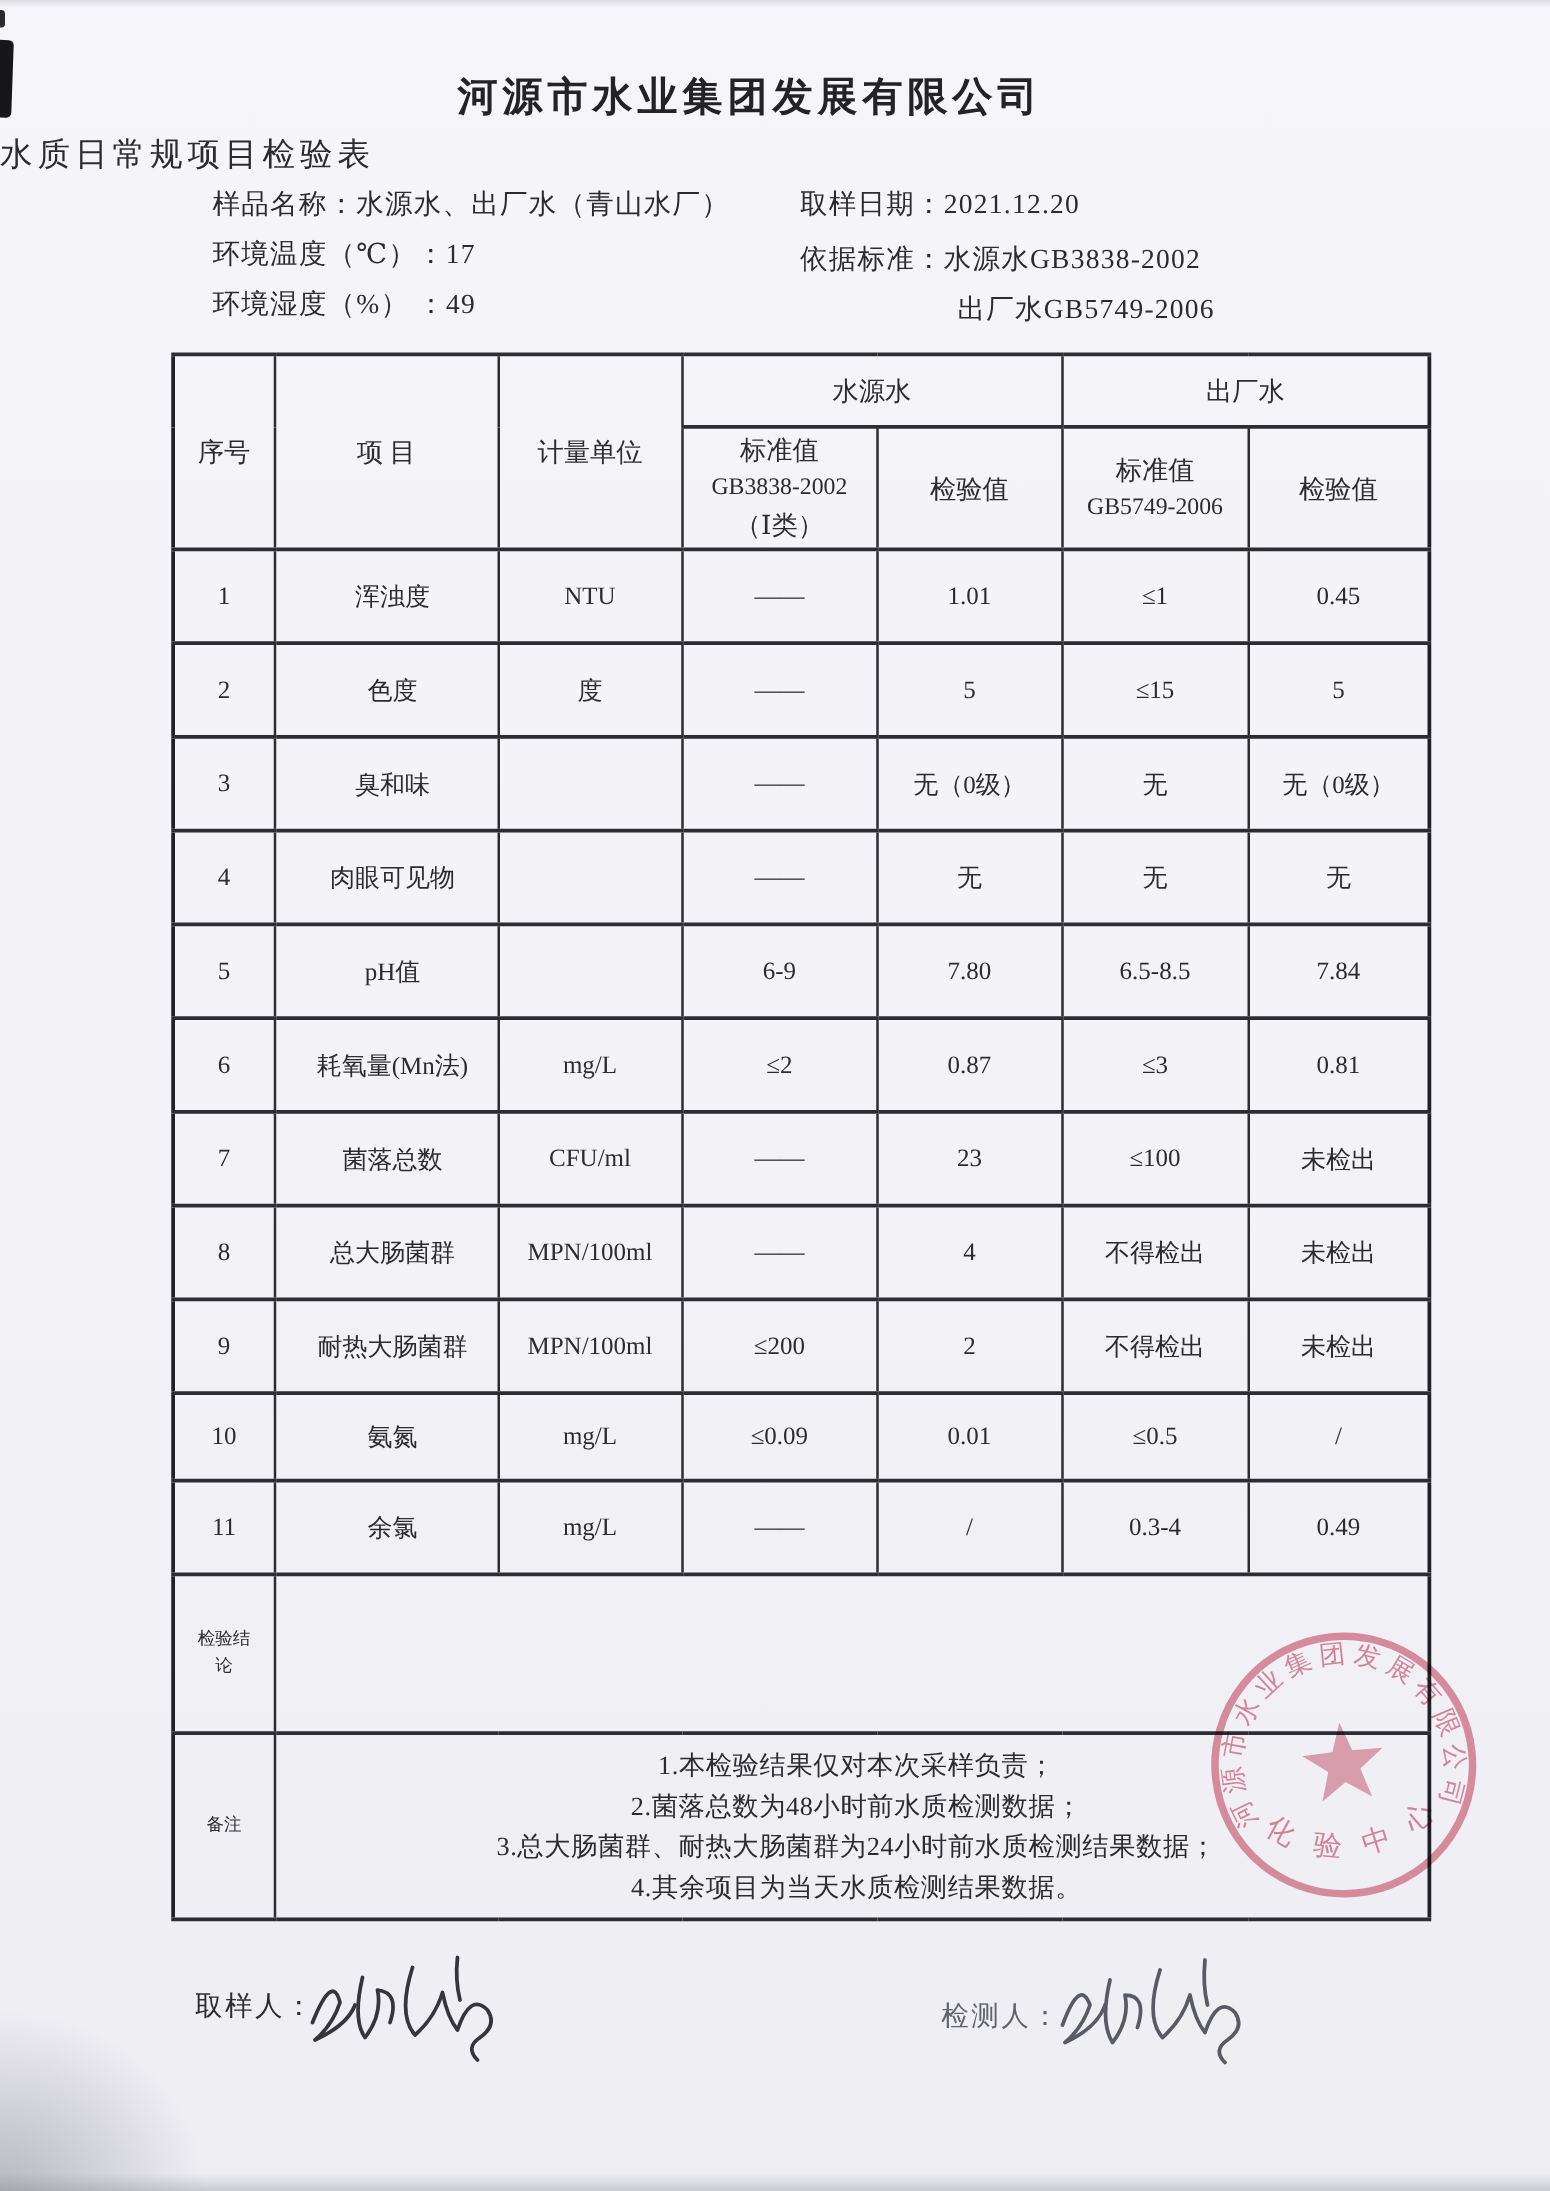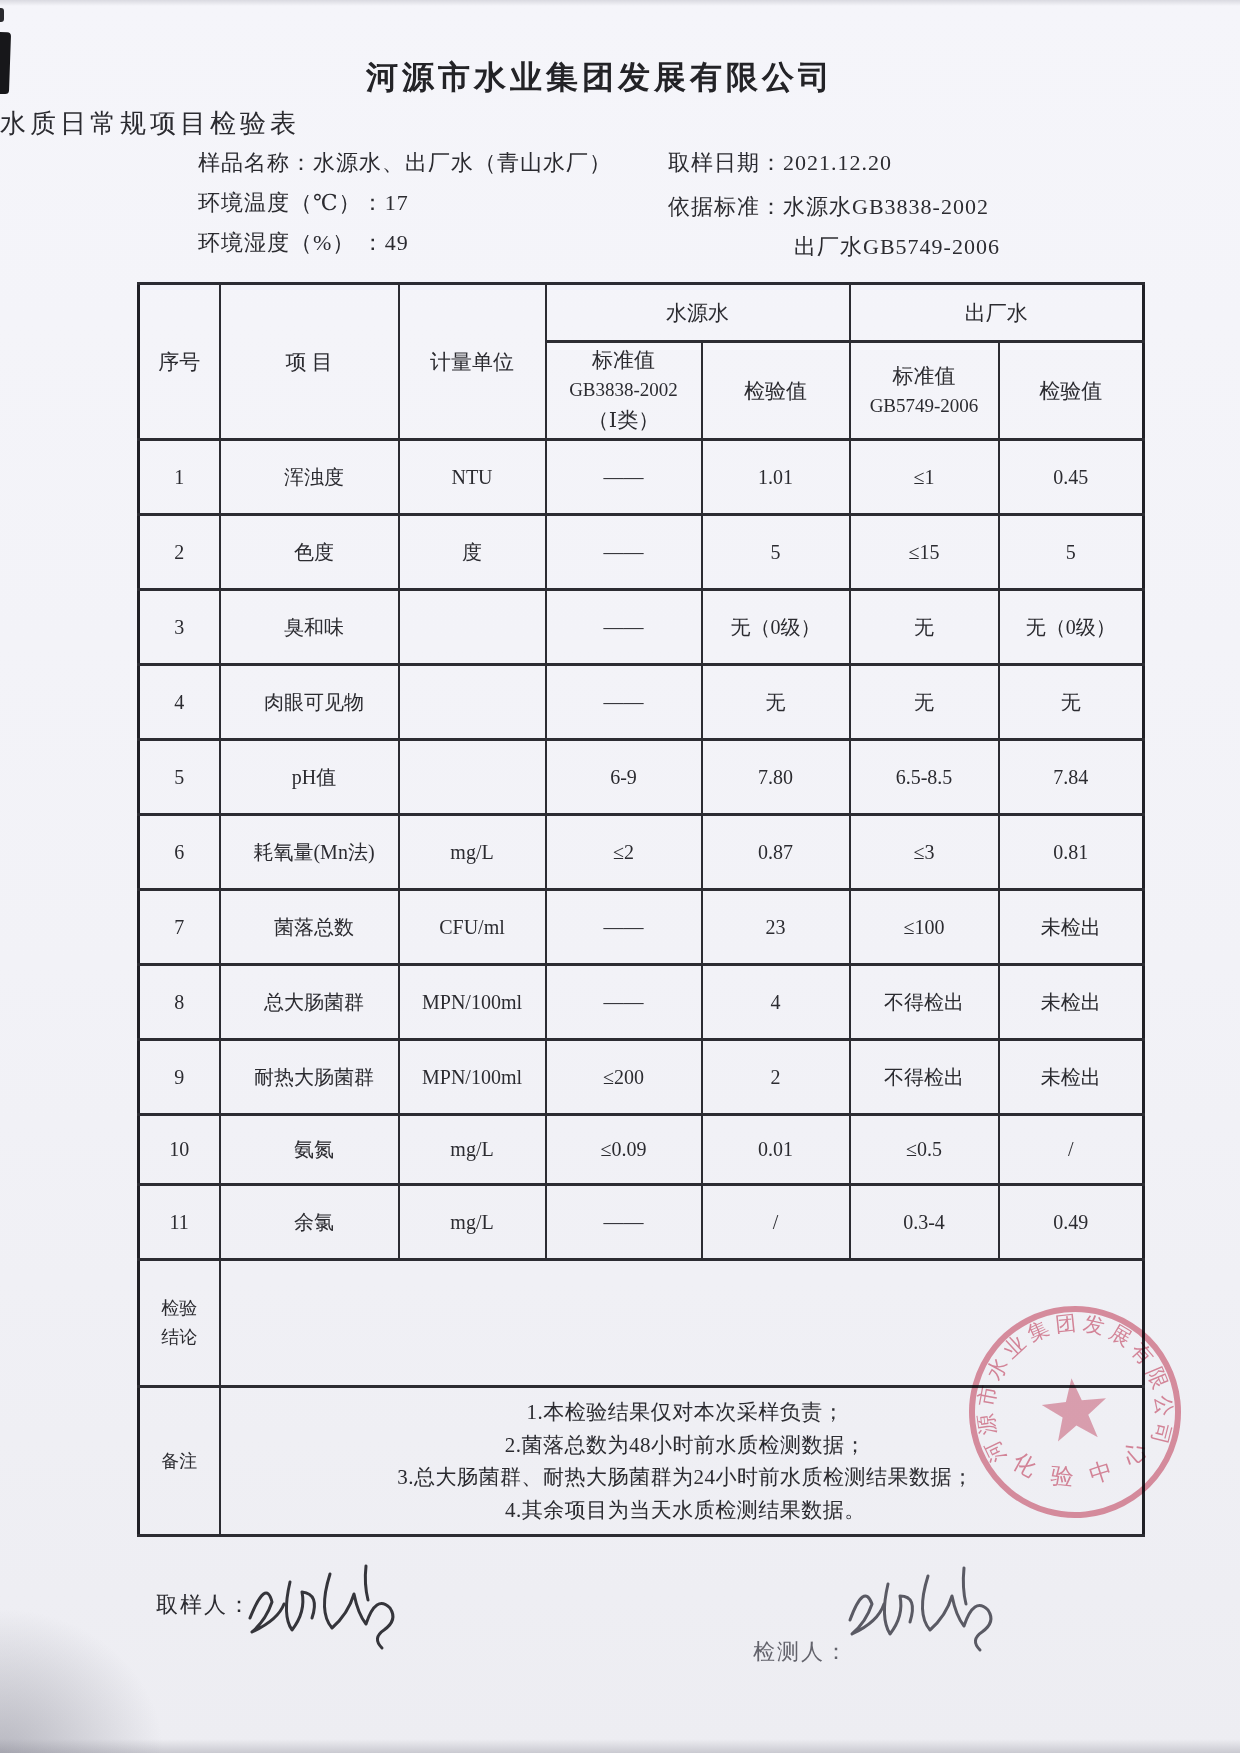--- a/index.html
+++ b/index.html
@@ -13,21 +13,21 @@
   .abs { position:absolute; }
   
   .doc-title {
     left:0; top:56px; width:1200px; text-align:center;
     font-size:32px; font-weight:700; letter-spacing:4px; color:#232327;
   }
   .doc-subtitle {
     left:0; top:106px; width:1210px; text-align:left;
     font-size:26px; letter-spacing:4px; color:#2b2b30;
   }
-  .info { font-size:22px; letter-spacing:1px; white-space:nowrap;margin-left:28px; }
+  .info { font-size:22px; letter-spacing:1px; white-space:nowrap; }
   
   table.report {
     position:absolute; left:137px; top:282px;
     border-collapse:collapse; table-layout:fixed;
     border:3px solid #202026;
     font-size:20px;
   }
   table.report td, table.report th {
     border:2px solid #2c2c32;
     border-top-width:3px; border-bottom-width:3px;
@@ -37,24 +37,24 @@
   }
   table.report th { font-size:21px; }
   .cl { text-align:left; padding-left:12px !important; }
   .hdr-multiline div { line-height:1.5; }
   .hdr-small { font-size:19px; letter-spacing:0; }
   .remarks-cell {
     text-align:left; vertical-align:middle;
     padding:8px 6px 8px 14px !important;
     font-size:21px; line-height:1.55; letter-spacing:0.5px;
   }
-  .concl-label, .remark-label { font-size:18px; line-height:1.6; padding:0 14px !important;margin-top:27px; }
+  .concl-label, .remark-label { font-size:14px; line-height:1.6; padding:0 14px !important;margin-top:27px; }
   
   .sig-label { font-size:22px; letter-spacing:2px; }
-  .sig-label.light { color:#63636c;margin-top:39px; }
+  .sig-label.light { color:#63636c; }
   .sig-svg path { fill:none; stroke-linecap:round; stroke-linejoin:round; }
   
   .stamp { mix-blend-mode:multiply; opacity:0.88; }
   
   .mark-topleft { left:-5px; top:32px; width:15px; height:62px; background:#17171a; border-radius:4px; transform:rotate(2deg); }
   .mark-topleft2 { left:-6px; top:8px; width:10px; height:14px; background:#2a2a2e; border-radius:3px; }
   .shadow-bl { left:0; bottom:0; width:170px; height:150px;
     background:radial-gradient(ellipse at 0% 100%, rgba(104,104,118,0.40), rgba(104,104,118,0) 68%); }
   .shadow-b { left:0; bottom:0; width:100%; height:14px;
     background:linear-gradient(180deg, rgba(120,120,132,0), rgba(120,120,132,0.30)); }

